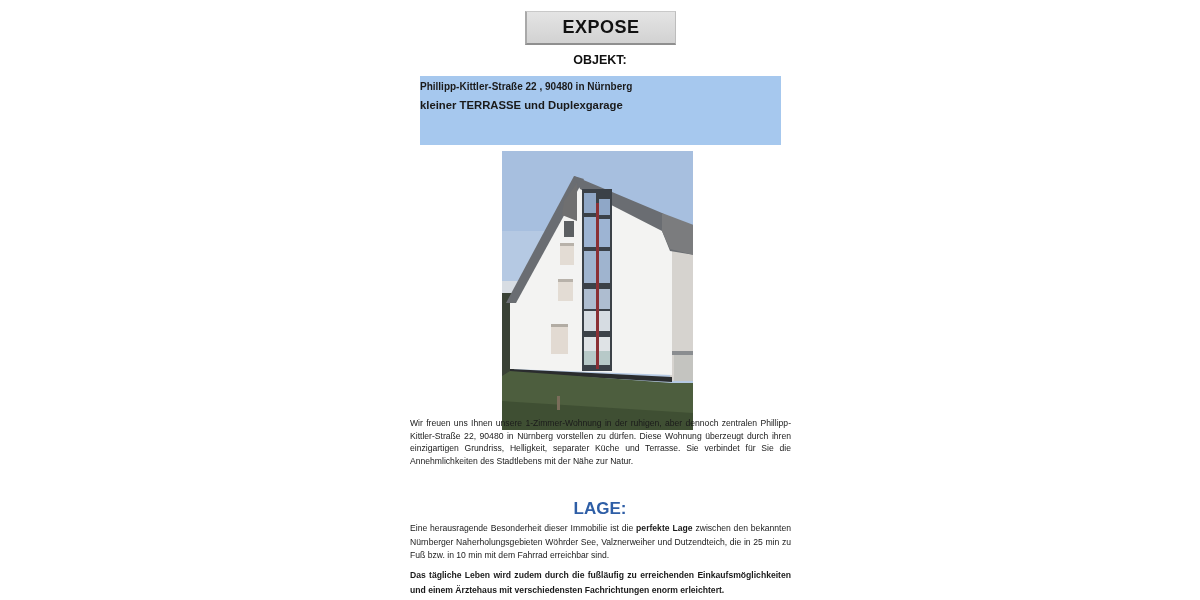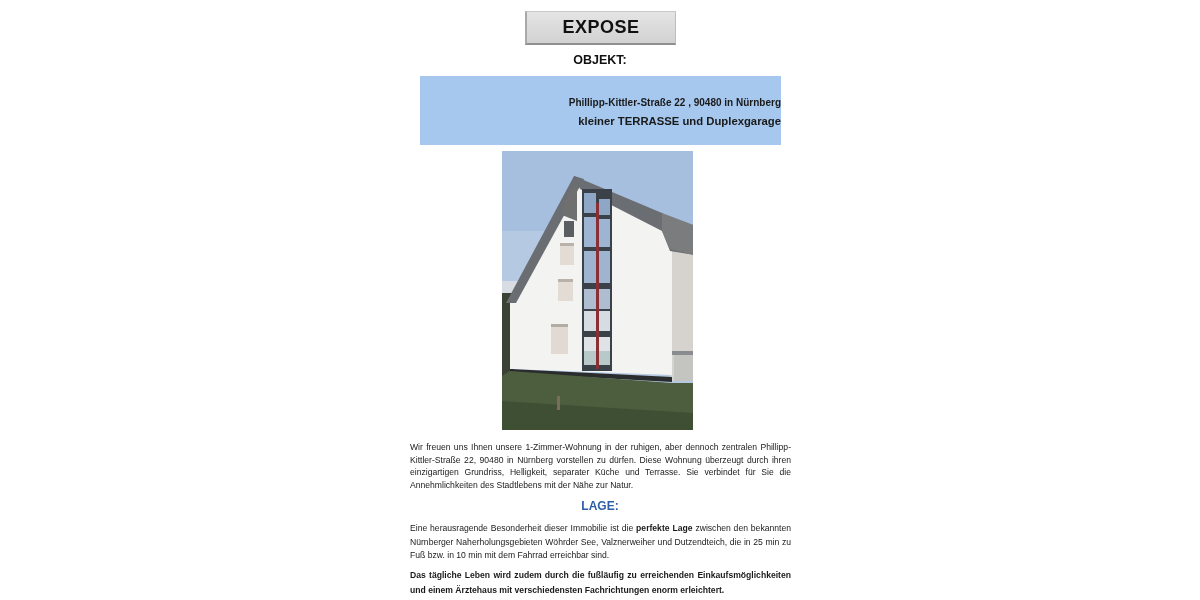--- a/index.html
+++ b/index.html
@@ -16,39 +16,39 @@
     display: flex; align-items: center; justify-content: center;
     font-family: "Liberation Sans", sans-serif; font-weight: bold; font-size: 18px;
     color: #111; letter-spacing: 0.5px;
   }
   .objekt {
     position: absolute; left: 0; width: 1200px; top: 53px; text-align: center;
     font-weight: bold; font-size: 12.5px; color: #111;
   }
   .blue-box {
     position: absolute; left: 420px; top: 76px; width: 361px; height: 69px;
-    background: #a6c8ee; text-align: right; box-sizing: border-box; padding-top: 19px;
+    background: #a6c8ee; text-align: left; box-sizing: border-box; padding-top: 3px;
   }
   .blue-box .line1 { font-weight: bold; font-size: 10px; line-height: 14px; margin-top: 1px; }
   .blue-box .line2 { font-weight: bold; font-size: 11.3px; line-height: 22px; margin-top: 4px; }
   .blue-box .line3 { font-weight: bold; font-size: 11.3px; line-height: 22px; }
   .photo {
     position: absolute; left: 502px; top: 151px; width: 191px; height: 279px; overflow: hidden;
     background: linear-gradient(#a9c1e0 0%, #bccde3 40%, #c9d3df 100%);
   }
   .photo svg { display: block; }
   .para {
     position: absolute; left: 410px; width: 381px; font-size: 8.6px; line-height: 12.6px;
     text-align: justify; color: #1a1a1a;
   }
   .para b { font-weight: bold; }
-  .p1 { top: 441px; }
+  .p1 { top: 417px; }
   .lage {
     position: absolute; left: 0; width: 1200px; top: 499px; text-align: center;
-    color: #2e5ea6; font-weight: bold; font-size: 12px;
+    color: #2e5ea6; font-weight: bold; font-size: 17px;
   }
   .p2 { top: 522px; line-height: 13.5px; }
   .p3 { top: 568px; line-height: 15px; font-weight: bold; }
 </style>
 </head>
 <body>
 
 <div class="title-box">EXPOSE</div>
 
 <div class="objekt">OBJEKT:</div>

